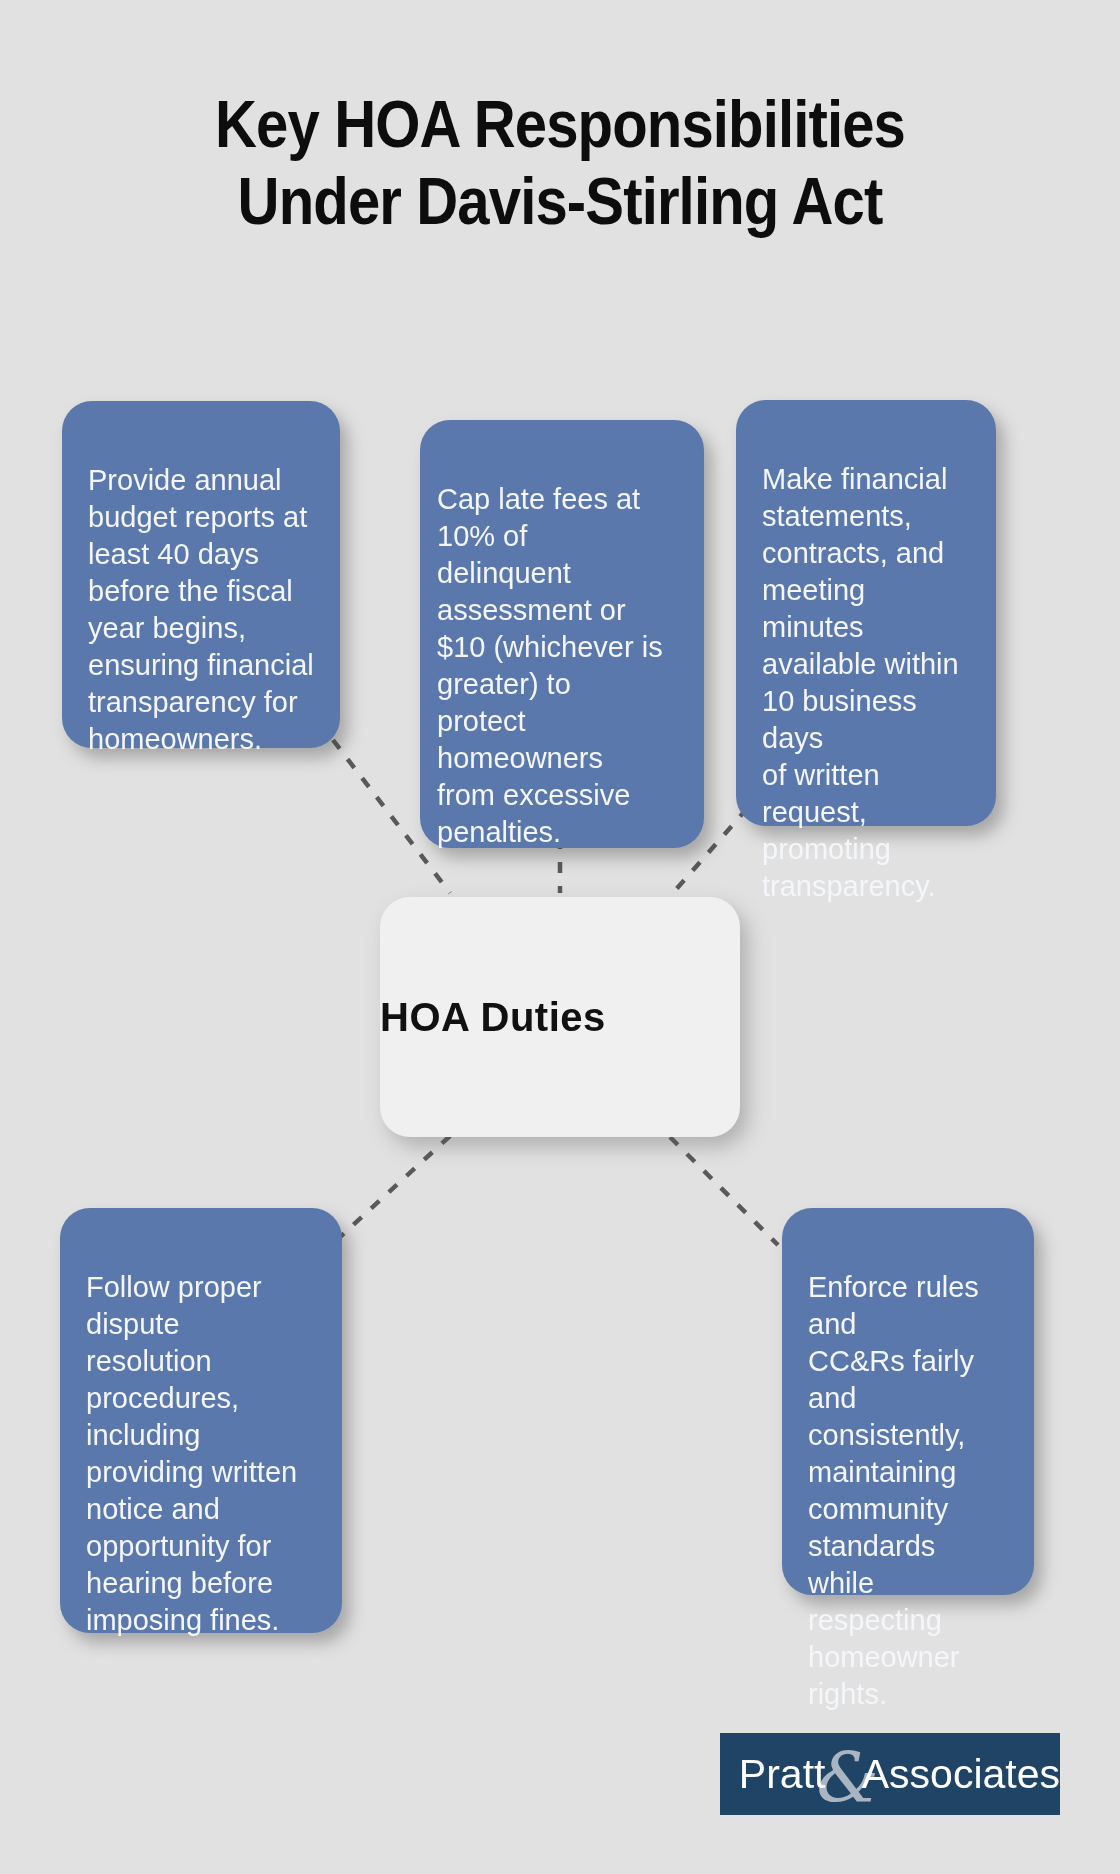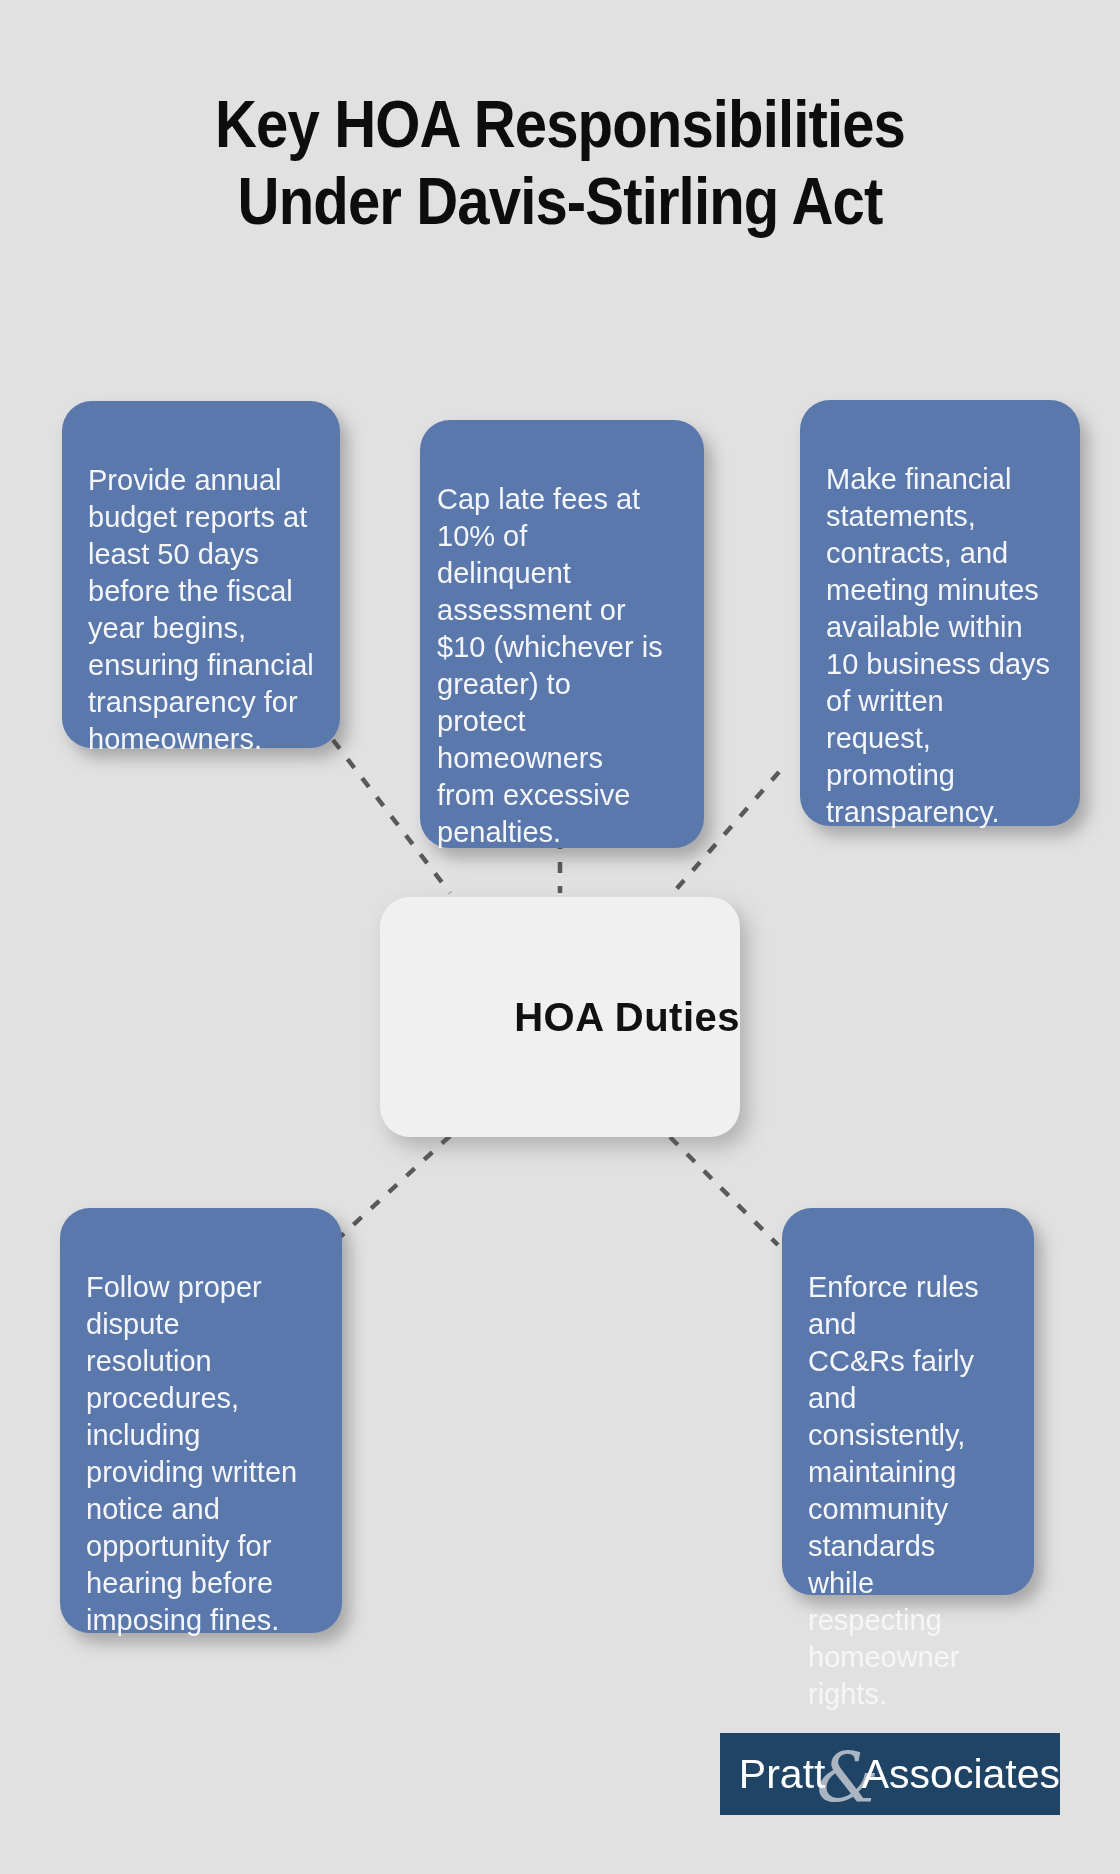--- a/index.html
+++ b/index.html
@@ -52,33 +52,33 @@
     border-radius:30px;
     box-shadow:8px 10px 16px rgba(60,60,60,0.35);
     color:var(--card-text);
     font-size:29px;
     line-height:37px;
     padding:24px 26px;
     white-space:pre-line;
   }
   .card-1{left:62px;  top:401px;  width:278px; height:347px;}
   .card-2{left:420px; top:420px;  width:284px; height:428px;padding-left:17px;}
-  .card-3{left:800px; top:400px;  width:280px; height:426px;}
+  .card-3{left:736px; top:400px;  width:260px; height:426px;}
   .card-4{left:60px;  top:1208px; width:282px; height:425px;}
   .card-5{left:782px; top:1208px; width:252px; height:387px;}
   .center-node{
     position:absolute;
     left:380px; top:897px;
     width:360px; height:240px;
     background:var(--center-bg);
     border-radius:30px;
     box-shadow:8px 10px 20px rgba(90,90,90,0.35);
     display:flex;
     align-items:center;
-    justify-content:flex-end;
+    justify-content:flex-start;
   }
   .center-node .label{
     font-size:40px;
     font-weight:700;
     color:var(--center-text);
     letter-spacing:0.5px;
   }
   .brand-logo{
     position:absolute;
     left:720px; top:1733px;
@@ -118,21 +118,21 @@
   <line x1="333" y1="740" x2="450" y2="893"></line>
   <line x1="560" y1="838" x2="560" y2="893"></line>
   <line x1="779" y1="772" x2="673" y2="893"></line>
   <line x1="450" y1="1136" x2="340" y2="1237"></line>
   <line x1="670" y1="1137" x2="778" y2="1245"></line>
 </svg>
 
 <div class="card card-1">
   <span>Provide annual
 budget reports at
-least 50 days
+least 40 days
 before the fiscal
 year begins,
 ensuring financial
 transparency for
 homeowners.</span>
 </div>
 
 <div class="card card-2">
   <span>Cap late fees at
 10% of

